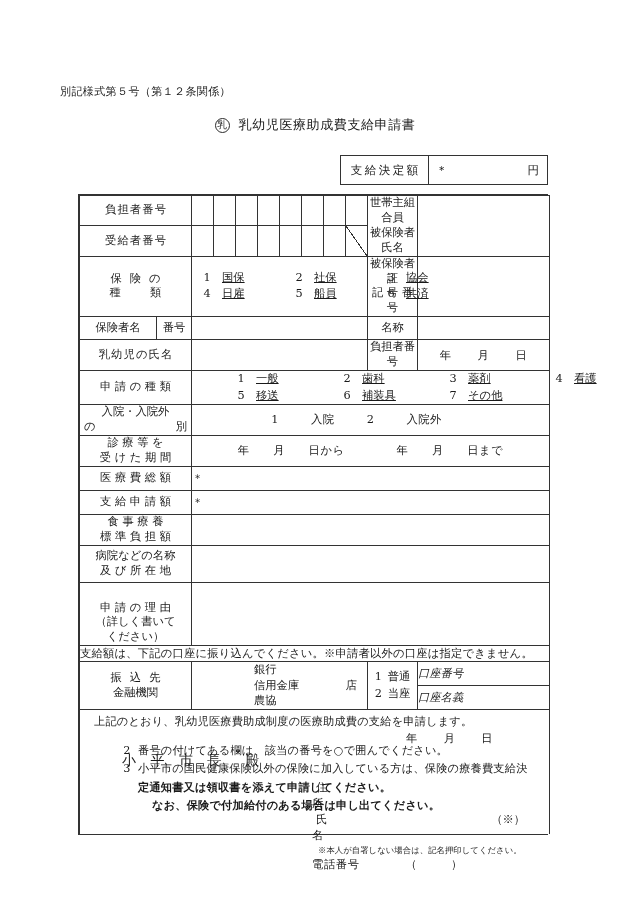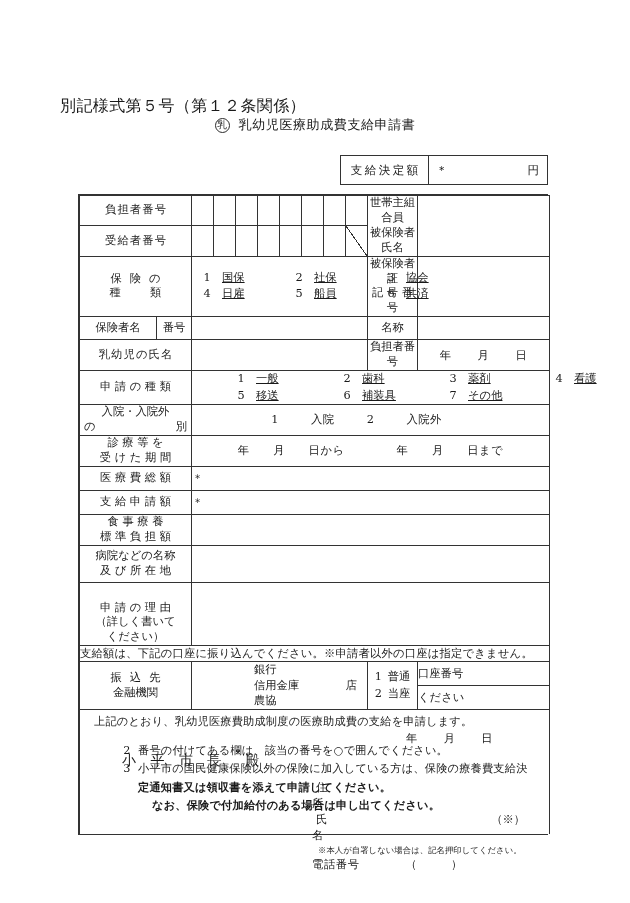--- a/index.html
+++ b/index.html
@@ -18,22 +18,22 @@
   }
   .page {
     position: absolute;
     inset: 0;
   }
 
   
   .form-code {
     position: absolute;
     left: 60px;
-    top: 96px;
-    font-size: 16px;
+    top: 84px;
+    font-size: 11px;
     letter-spacing: 0.4px;
     white-space: nowrap;
   }
   .doc-title-row {
     position: absolute;
     left: 0;
     right: 0;
     top: 116px;
     display: flex;
     justify-content: center;
@@ -175,21 +175,21 @@
     top: 50%;
     transform: translateY(-50%);
   }
   .acct-type {
     padding: 3px 4px;
     line-height: 1.5;
     text-align: center;
     white-space: nowrap;
   }
   .acct-type .n { margin-right: 6px; }
-  .acct-field { padding: 3px 7px; }
+  .acct-field { padding: 3px 7px; font-style: italic; }
 
   
   .decl-line {
     padding: 4px 6px 2px 14px;
     font-size: 11.2px;
     letter-spacing: 0.2px;
   }
   .decl-date {
     text-align: right;
     padding: 0 56px 4px 0;
@@ -466,21 +466,21 @@
           <div>
             <span class="n">2</span><span>当座</span>
           </div>
         </td>
         <td class="acct-field" style="height:20px">
           <span>口座番号</span>
         </td>
       </tr>
       <tr>
         <td class="acct-field" style="height:20px">
-          <span>ください</span>
+          <span>口座名義</span>
         </td>
       </tr>
 
       <tr>
         <td colspan="13" style="border-bottom:none">
           <div class="decl-line">上記のとおり、乳幼児医療費助成制度の医療助成費の支給を申請します。</div>
           <div class="decl-date">
             <span>年</span><span class="gap"></span><span>月</span><span class="gap"></span><span>日</span>
           </div>
           <div class="mayor">小 平 市 長　殿</div>

